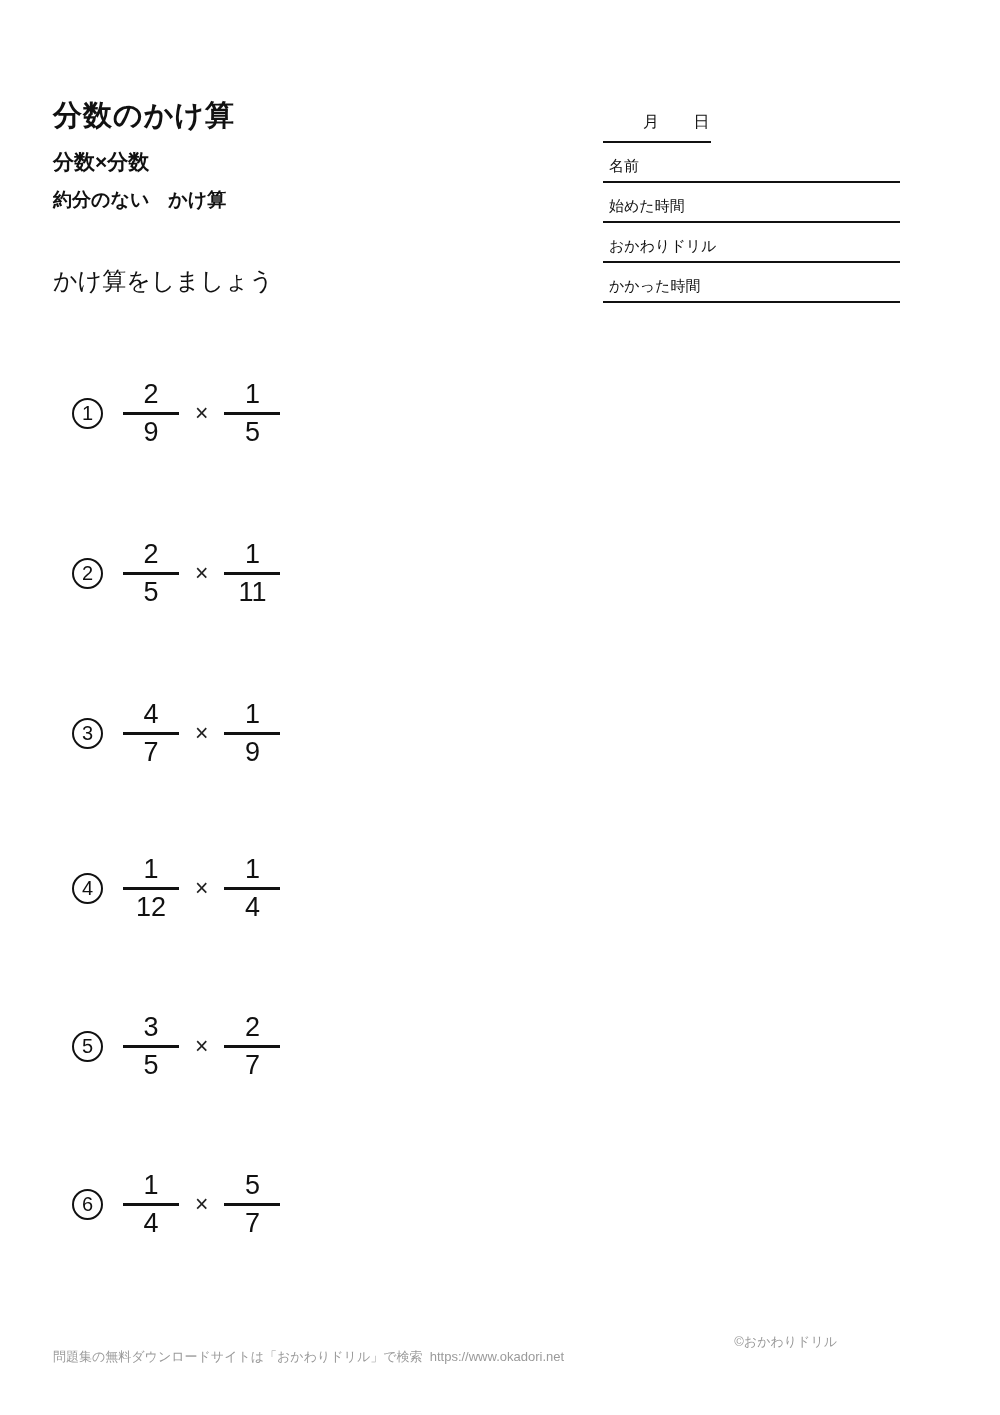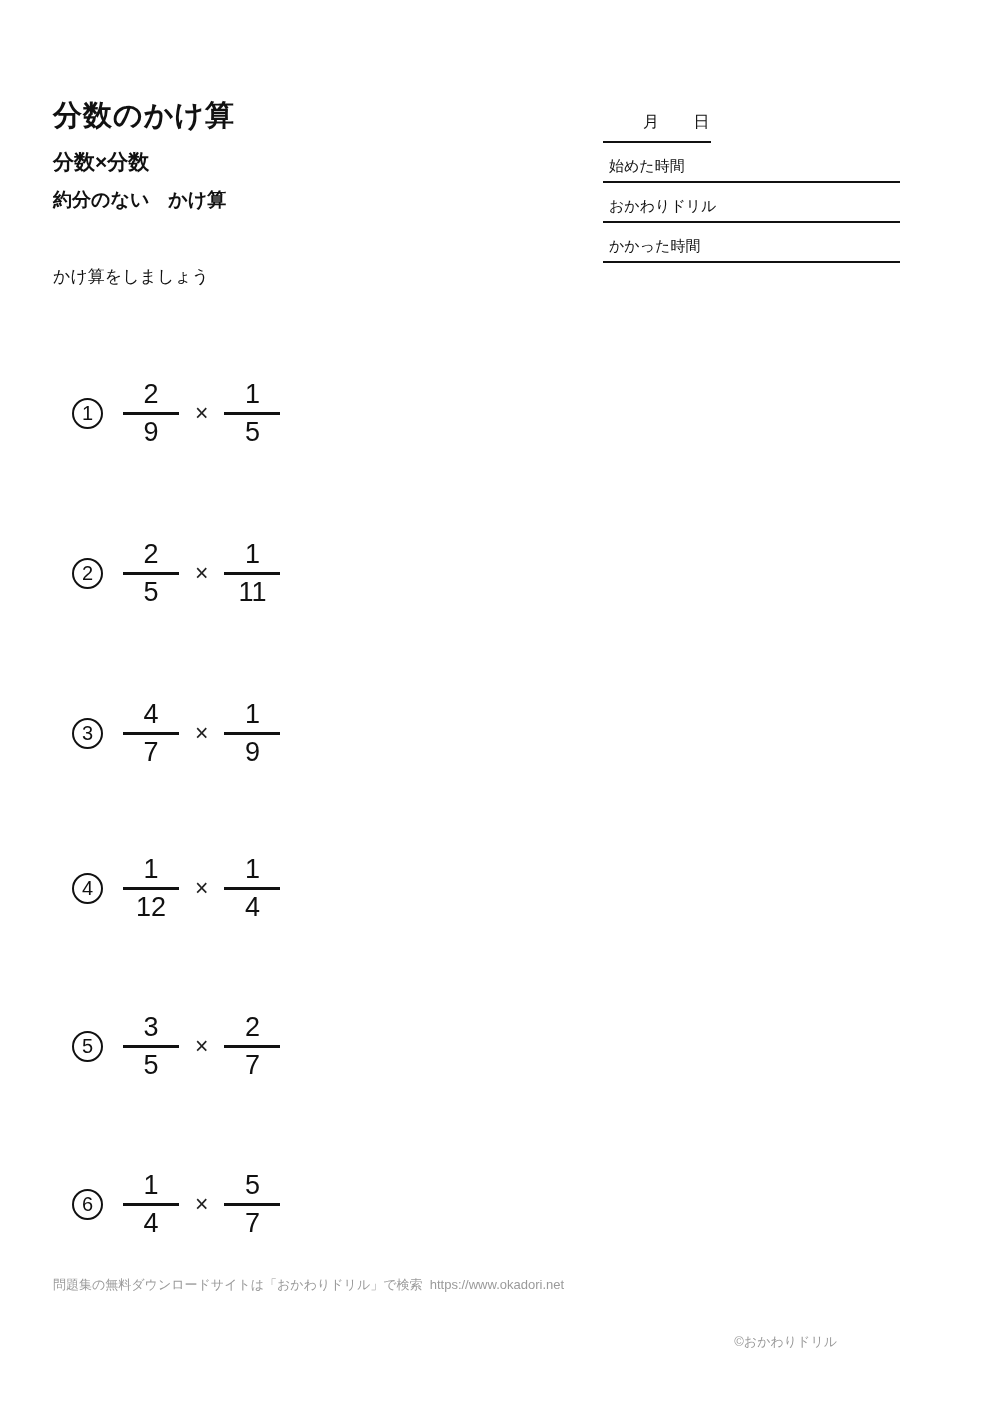--- a/index.html
+++ b/index.html
@@ -11,21 +11,21 @@
     background: #ffffff;
     font-family: "Liberation Sans", sans-serif;
     color: #111111;
     overflow: hidden;
   }
 
   
   .title      { position: absolute; left: 53px; top: 96px;  font-size: 29px; font-weight: bold; letter-spacing: 1px; }
   .subtitle1  { position: absolute; left: 53px; top: 148px; font-size: 21px; font-weight: bold; }
   .subtitle2  { position: absolute; left: 53px; top: 187px; font-size: 19px; font-weight: bold; }
-  .instruction{ position: absolute; left: 53px; top: 265px; font-size: 17px; font-family: Liberation Serif, serif; }
+  .instruction{ position: absolute; left: 53px; top: 265px; font-size: 24px; font-family: Liberation Serif, serif; }
 
   
   .infobox { position: absolute; left: 570px; top: 112px; width: 317px; margin-left: 33px; }
   .date-row { width: 108px; border-bottom: 2px solid #111; padding: 0 0 8px 0; font-size: 16px; }
   .date-row .month { margin-left: 40px; }
   .date-row .day   { margin-left: 30px; }
   .field-row { border-bottom: 2px solid #111; padding: 14px 6px 6px 6px; font-size: 15px; height: 40px; }
 
   
   .problem { position: absolute; left: 72px; height: 66px; display: flex; align-items: center; }
@@ -34,37 +34,40 @@
   .qnum {
     width: 31px; height: 31px; border: 2px solid #111; border-radius: 50%;
     display: flex; align-items: center; justify-content: center;
     font-size: 20px; margin-right: 20px; flex: none;
   }
   .fraction { display: flex; flex-direction: column; align-items: center; min-width: 56px; font-size: 27px; line-height: 1.12; }
   .frac-bar { align-self: stretch; height: 0; border-top: 3px solid #111; margin: 2px 0; }
   .times { font-size: 23px; margin: 0 16px; color: #222; }
 
   
-  .footer-left  { position: absolute; left: 53px;  top: 1276px; font-size: 13px; color: #9a9a9a; white-space: pre; text-align: center; }
+  .footer-left  { position: absolute; left: 53px;  top: 1348px; font-size: 13px; color: #9a9a9a; white-space: pre; text-align: center; }
   .footer-right { position: absolute; right: 63px; top: 1304px; font-size: 13px; color: #9a9a9a; margin-top: 29px; }
 </style>
 </head>
 <body>
 
 <div class="page">
 
   <div class="title">分数のかけ算</div>
   <div class="subtitle1">分数×分数</div>
   <div class="subtitle2">約分のない　かけ算</div>
   <div class="instruction">かけ算をしましょう</div>
 
   <div class="infobox">
     <div class="date-row">
       <span class="month">月</span>
       <span class="day">日</span>
+    </div>
+    <div class="field-row">
+      <span>名前</span>
     </div>
     <div class="field-row">
       <span>始めた時間</span>
     </div>
     <div class="field-row">
       <span>おかわりドリル</span>
     </div>
     <div class="field-row">
       <span>かかった時間</span>
     </div>

